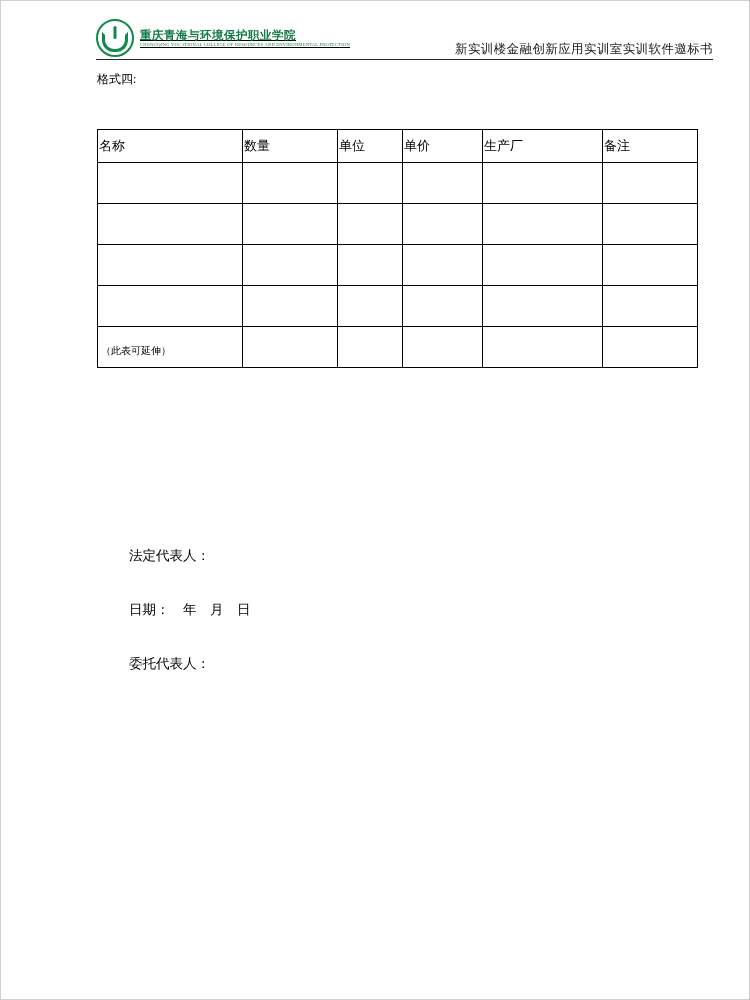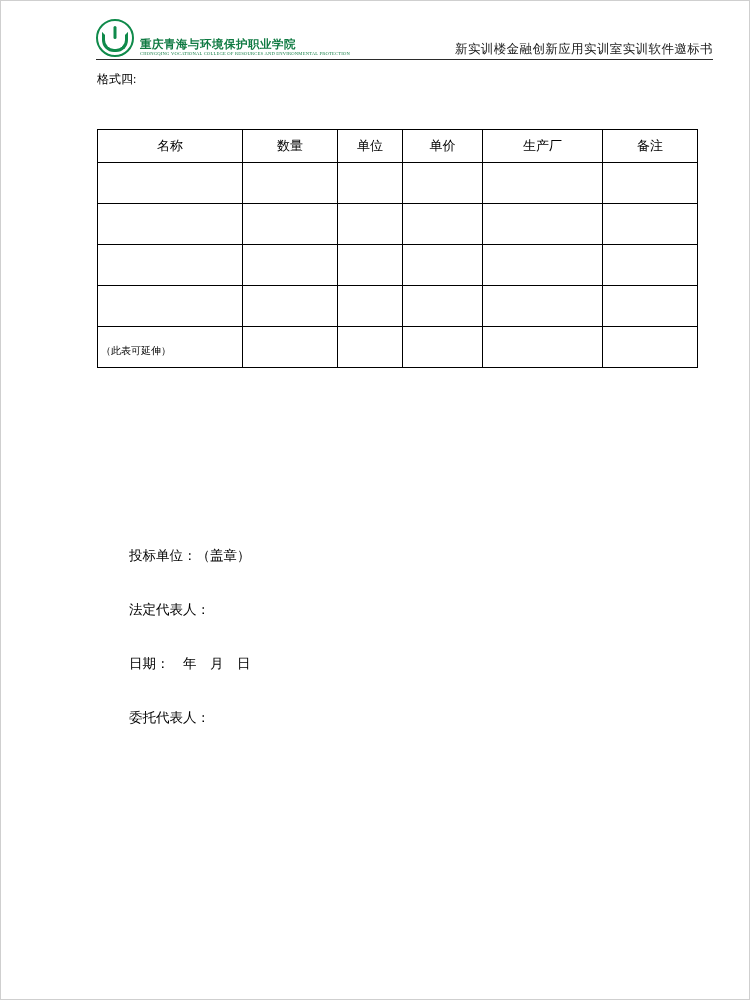--- a/index.html
+++ b/index.html
@@ -29,21 +29,22 @@
     width: 672px;
     height: 42px;
   }
   .logo-block {
     position: absolute;
     left: 55px;
     top: 0px;
     width: 220px;
     height: 38px;
     display: flex;
-    align-items: flex-end;
+    align-items: center;
+    text-decoration: underline;
   }
   .logo-mark {
     width: 34px;
     height: 34px;
     border-radius: 50%;
     background: #ffffff;
     border: 2px solid #0f8a4a;
     position: relative;
     flex: 0 0 auto;
   }
@@ -129,21 +130,21 @@
     top: 128px;
     width: 600px;
     border-collapse: collapse;
     table-layout: fixed;
   }
   .spare-table th, .spare-table td {
     border: 1px solid #000;
     height: 38px;
     font-weight: normal;
     font-size: 13px;
-    text-align: center;
+    text-align: left;
     vertical-align: middle;
     color: #000;
   }
   .spare-table thead th { height: 30px; }
   .col-1 { width: 145px; }
   .col-2 { width: 95px; }
   .col-3 { width: 65px; }
   .col-4 { width: 80px; }
   .col-5 { width: 120px; }
   .col-6 { width: 95px; }
@@ -249,19 +250,18 @@
         <td></td>
         <td></td>
         <td></td>
       </tr>
     </tbody>
   </table>
 
   <div class="table-note">（此表可延伸）</div>
 
   <div class="sign-block">
-    <div class="sign-line">投标单位：（盖章）</div>
     <div class="sign-line">法定代表人：</div>
     <div class="sign-line">日期：    年    月    日</div>
     <div class="sign-line">委托代表人：</div>
   </div>
 
 </div>
 
 </body></html>

